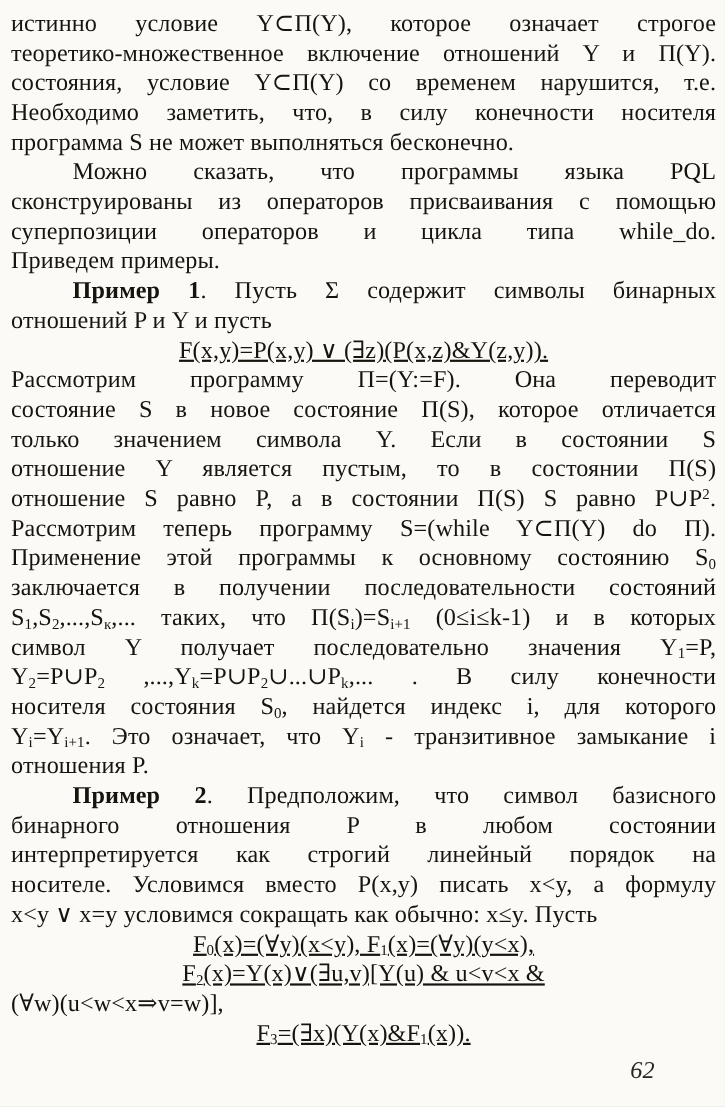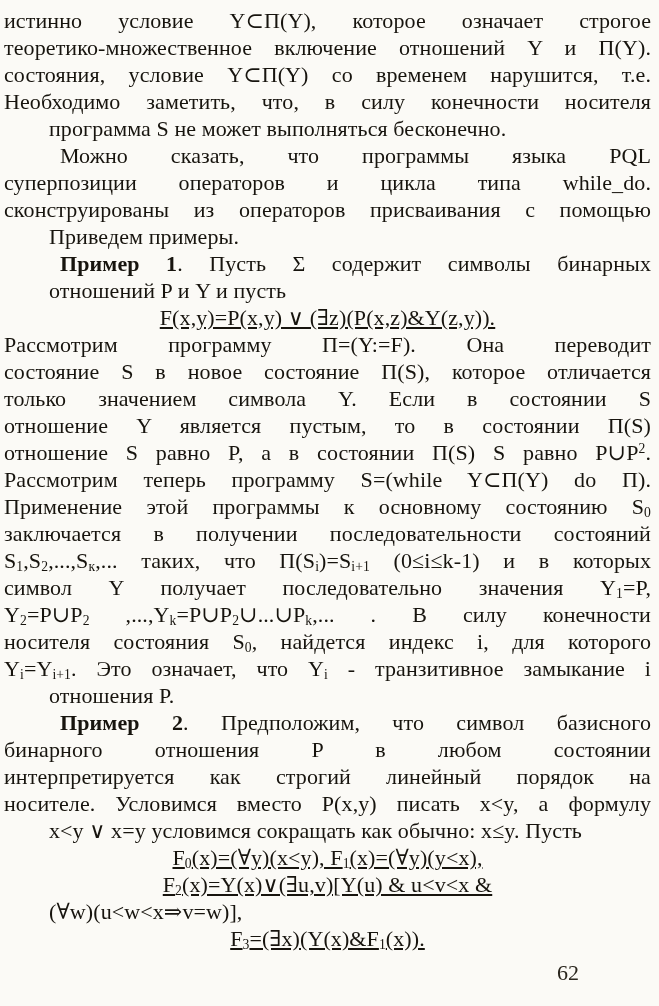--- a/index.html
+++ b/index.html
@@ -5,55 +5,56 @@
   html,body{margin:0;padding:0;background:#e9e7e2;}
   .page{
     position:relative;
     width:659px;height:1006px;
     background:#fbfaf6;
     font-family:"Liberation Serif","DejaVu Serif",serif;
     color:#17140e;
     overflow:hidden;
     box-sizing:border-box;
   }
-  .textblock{padding:7px 8px 0 4px;}
+  .textblock{padding:7px 8px 0 10px;}
   .ln{
     font-size:22px;
     line-height:27px;
     height:27px;
     overflow:hidden;
     letter-spacing:.1px;
   }
   .j{text-align:justify;text-align-last:justify;}
-  .l{text-align:left;margin-left:45px;}
+  .l{text-align:left;}
   .c{text-align:center;text-decoration:underline;}
   .ind{text-indent:56px;}
   .ln b{font-weight:bold;}
   .ln sub{font-size:.62em;line-height:0;vertical-align:-0.25em;}
   .ln sup{font-size:.62em;line-height:0;vertical-align:0.5em;}
   .pagenum{
     position:absolute;
-    right:80px;top:960px;
+    right:64px;top:960px;
     font-size:22px;
     color:#2a261d;
+    font-style:italic;
   }
 </style>
 </head>
 <body>
 
 <div class="page">
   <div class="textblock">
     <div class="ln j">истинно условие Y⊂П(Y), которое означает строгое</div>
     <div class="ln j">теоретико-множественное включение отношений Y и П(Y).</div>
     <div class="ln j">состояния, условие Y⊂П(Y) со временем нарушится, т.е.</div>
     <div class="ln j">Необходимо заметить, что, в силу конечности носителя</div>
     <div class="ln l">программа S не может выполняться бесконечно.</div>
     <div class="ln j ind">Можно сказать, что программы языка PQL</div>
+    <div class="ln j">сконструированы из операторов присваивания с помощью</div>
     <div class="ln j">суперпозиции операторов и цикла типа while_do.</div>
-    <div class="ln j">сконструированы из операторов присваивания с помощью</div>
     <div class="ln l">Приведем примеры.</div>
     <div class="ln j ind"><b>Пример 1</b>. Пусть Σ содержит символы бинарных</div>
     <div class="ln l">отношений P и Y и пусть</div>
     <div class="ln c">F(x,y)=P(x,y) ∨ (∃z)(P(x,z)&amp;Y(z,y)).</div>
     <div class="ln j">Рассмотрим программу П=(Y:=F). Она переводит</div>
     <div class="ln j">состояние S в новое состояние П(S), которое отличается</div>
     <div class="ln j">только значением символа Y. Если в состоянии S</div>
     <div class="ln j">отношение Y является пустым, то в состоянии П(S)</div>
     <div class="ln j">отношение S равно P, а в состоянии П(S) S равно P∪P<sup>2</sup>.</div>
     <div class="ln j">Рассмотрим теперь программу S=(while Y⊂П(Y) do П).</div>

